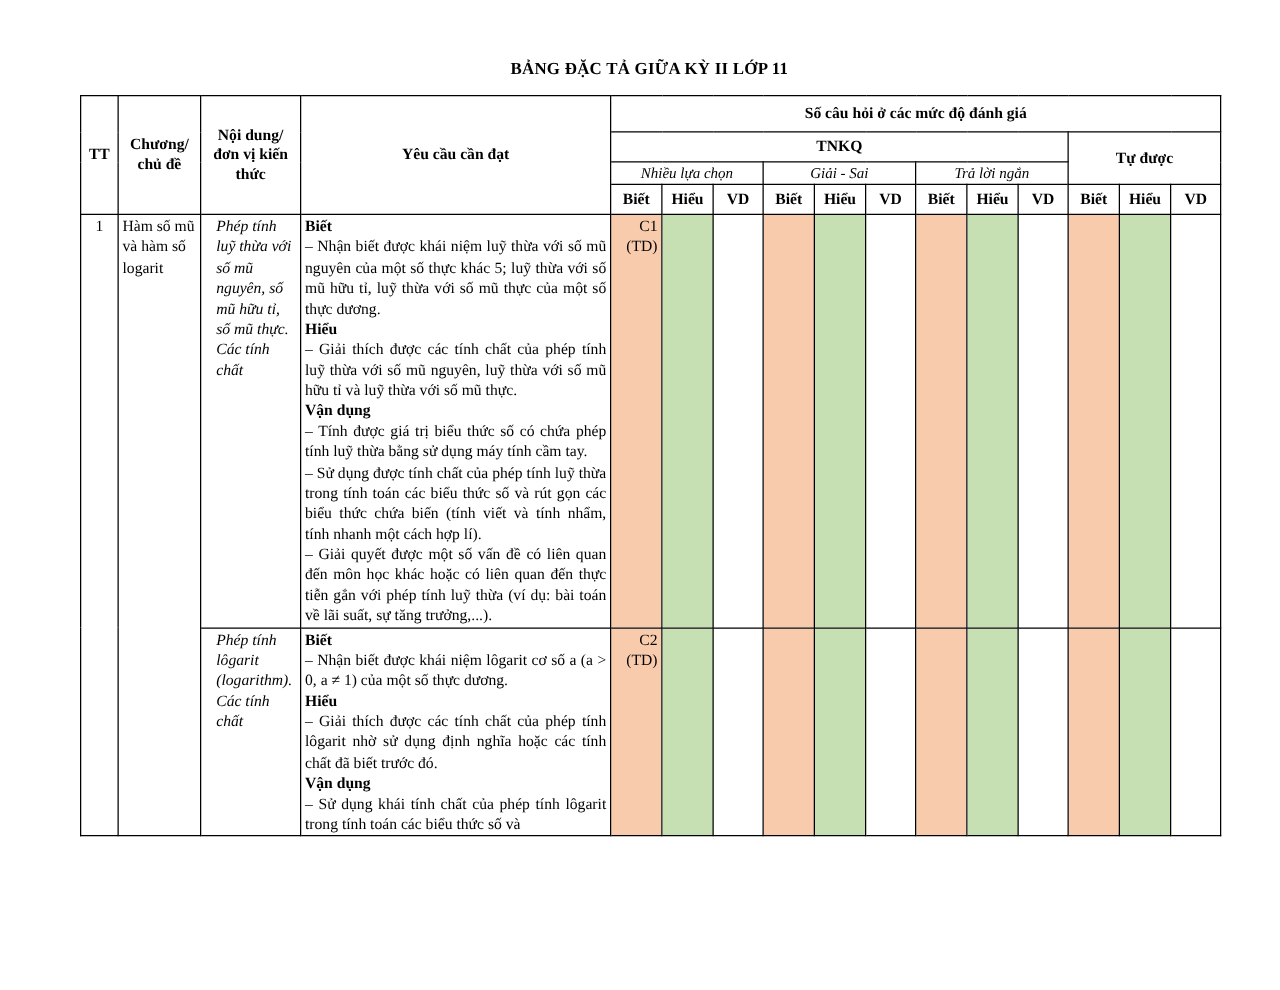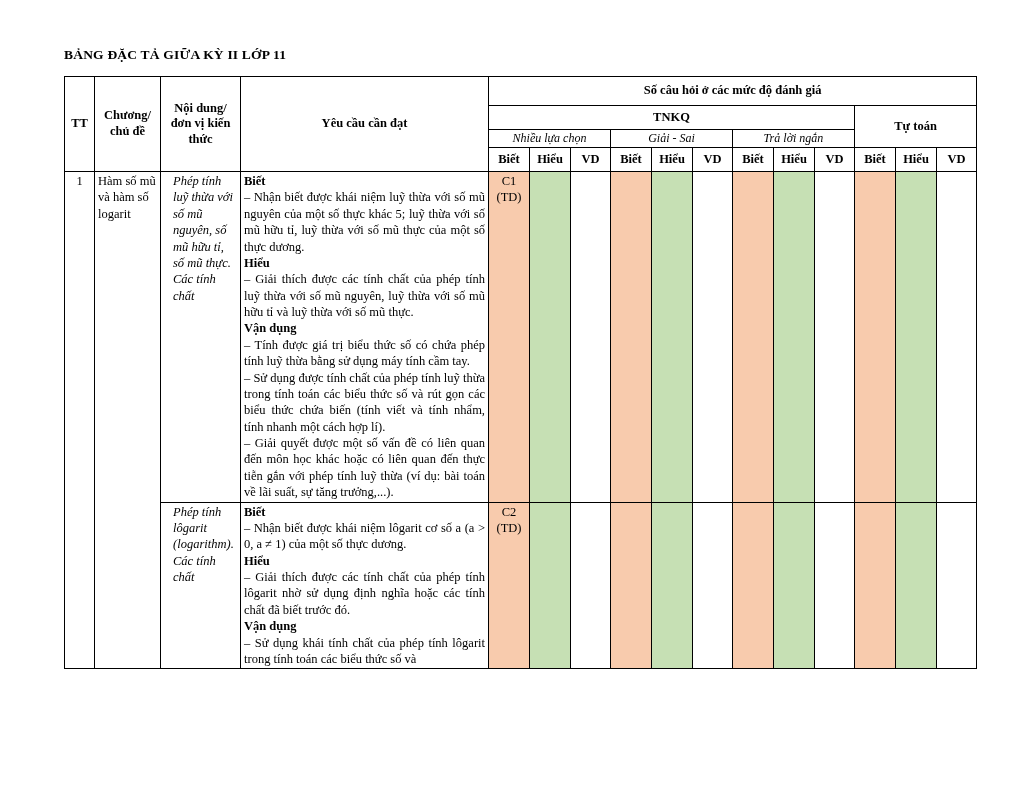--- a/index.html
+++ b/index.html
@@ -4,20 +4,21 @@
 <style>
   * { margin:0; padding:0; box-sizing:border-box; }
   html, body { width:1024px; height:792px; background:#ffffff; }
   body {
     font-family: "Liberation Serif", "DejaVu Serif", serif;
     color:#000;
     overflow:hidden;
   }
   .page { padding: 47px 49px 0 64px; }
   .doc-title {
+    text-align:center;
     font-size:13.5px;
     font-weight:bold;
     letter-spacing:0.2px;
     margin-bottom:13px;
     width: 911px;
   }
   table.spec {
     border-collapse:collapse;
     table-layout:fixed;
     width:911px;
@@ -30,21 +31,21 @@
   }
   .spec th {
     font-weight:bold;
     vertical-align:middle;
     line-height:1.25;
   }
   .spec th.it { font-style:italic; font-weight:normal; font-size:12px;margin-left:33px; }
   .spec td { vertical-align:top; line-height:1.31; }
   .spec td.tt { text-align:center; }
   .spec td.unit { font-style:italic;padding-left:12px; }
-  .spec td.qcell { text-align:center; }
+  .spec td.qcell { text-align:right; }
   .req { text-align:justify; }
   .req.bold { font-weight:bold; text-align:left; }
   .col-biet { background: var(--col-biet, #F8CBAD); }
   .col-hieu { background: var(--col-hieu, #C6E0B4); }
 </style>
 </head>
 <body>
 
 <div class="page">
 
@@ -73,21 +74,21 @@
     <thead>
       <tr>
         <th rowspan="4">TT</th>
         <th rowspan="4">Chương/ chủ đề</th>
         <th rowspan="4">Nội dung/đơn vị kiến thức</th>
         <th rowspan="4">Yêu cầu cần đạt</th>
         <th colspan="12" style="height:29px">Số câu hỏi ở các mức độ đánh giá</th>
       </tr>
       <tr>
         <th colspan="9" style="height:24px">TNKQ</th>
-        <th colspan="3" rowspan="2">Tự toán</th>
+        <th colspan="3" rowspan="2">Tự được</th>
       </tr>
       <tr>
         <th colspan="3" class="it" style="height:18px">Nhiều lựa chọn</th>
         <th colspan="3" class="it">Giải - Sai</th>
         <th colspan="3" class="it">Trả lời ngắn</th>
       </tr>
       <tr>
         <th style="height:24px">Biết</th>
         <th>Hiểu</th>
         <th>VD</th>

